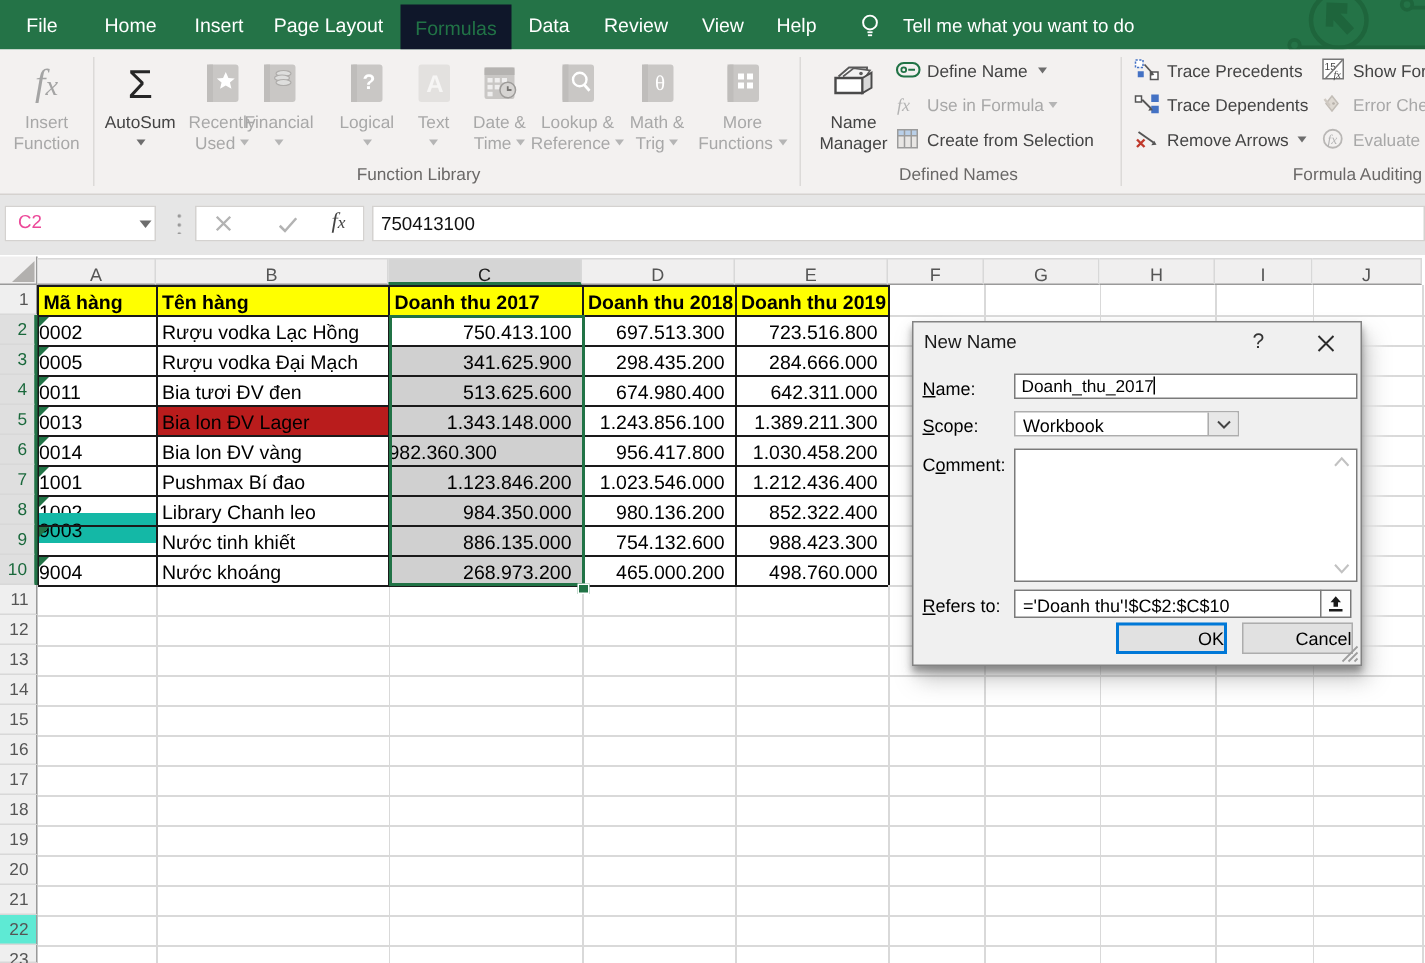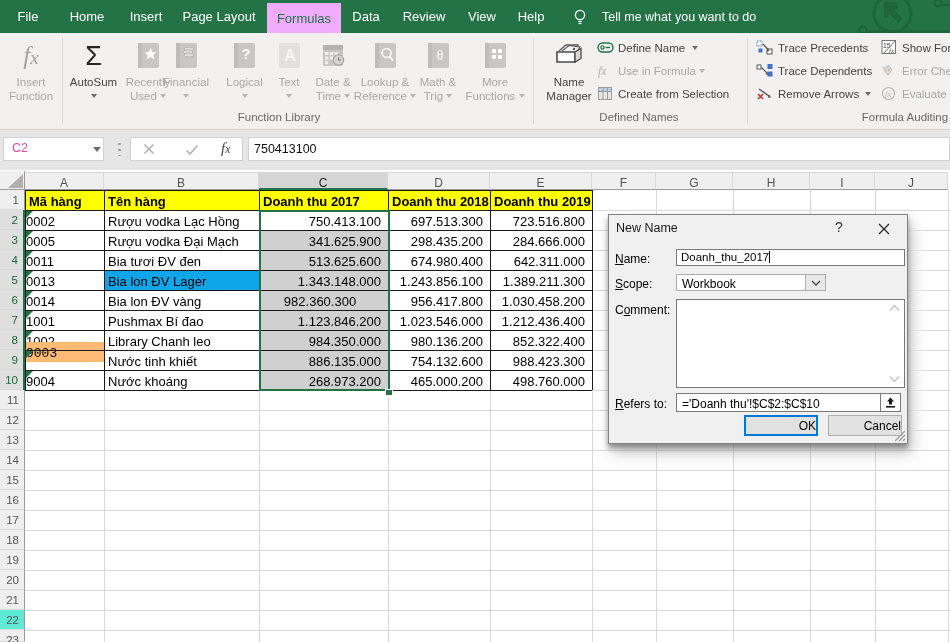--- a/index.html
+++ b/index.html
@@ -4,21 +4,21 @@
 <style>
 * { margin:0; padding:0; box-sizing:border-box; }
 html,body { width:950px; height:642px; overflow:hidden; }
 body { font-family:"Liberation Sans", sans-serif; position:relative; background:#fff; }
 #app { position:absolute; left:0; top:0; width:950px; height:642px; overflow:hidden; }
 .abs { position:absolute; }
 
 
 #tabbar { left:0; top:0; width:950px; height:33px; background:#247347; }
 .tab { position:absolute; top:0; height:33px; line-height:34px; color:#fff; font-size:13px; text-align:center; }
-#tab-active { position:absolute; left:267px; top:3px; width:74px; height:30px; background:#f0abfc; color:#217346; font-size:13px; text-align:center; line-height:31px; }
+#tab-active { position:absolute; left:267px; top:3px; width:74px; height:30px; background:#0f172a; color:#217346; font-size:13px; text-align:center; line-height:31px; }
 
 
 #ribbon { left:0; top:33px; width:950px; height:97px; background:#f3f1f0; border-bottom:1px solid #d5d2cf; }
 .gsep { position:absolute; top:5px; width:1px; height:86px; background:#dcdad8; }
 .glabel { position:absolute; top:78px; font-size:11.5px; color:#6a6867; width:200px; text-align:center; }
 .bigbtn { position:absolute; top:4px; text-align:center; font-size:11.5px; color:#444; }
 .bigbtn .lbl { line-height:13.5px; margin-top:3px; }
 .bigbtn.dis { color:#a8a8a8; }
 .smallrow { position:absolute; height:22px; font-size:11.5px; color:#444; white-space:nowrap; line-height:23px; }
 .smallrow.dis { color:#a8a8a8; }
@@ -374,43 +374,43 @@
     <div class="cell" style="left:388px;top:60px;width:102px;height:20px;background:#fff;line-height:23px;text-align:right;padding-right:7px;">298.435.200</div>
     <div class="cell" style="left:490px;top:60px;width:102px;height:20px;background:#fff;line-height:23px;text-align:right;padding-right:7px;">284.666.000</div>
     <div class="cell" style="left:25px;top:80px;width:79px;height:20px;background:#fff;line-height:23px;padding-left:1px;">0011</div>
     <span style="position:absolute;left:26px;top:81px;width:0;height:0;border-top:7px solid #217346;border-right:7px solid transparent;"></span>
     <div class="cell" style="left:104px;top:80px;width:155px;height:20px;background:#fff;line-height:23px;padding-left:4px;">Bia tươi ĐV đen</div>
     <div class="cell" style="left:259px;top:80px;width:129px;height:20px;background:#d0d0d0;line-height:23px;text-align:right;padding-right:7px;">513.625.600</div>
     <div class="cell" style="left:388px;top:80px;width:102px;height:20px;background:#fff;line-height:23px;text-align:right;padding-right:7px;">674.980.400</div>
     <div class="cell" style="left:490px;top:80px;width:102px;height:20px;background:#fff;line-height:23px;text-align:right;padding-right:7px;">642.311.000</div>
     <div class="cell" style="left:25px;top:100px;width:79px;height:20px;background:#fff;line-height:23px;padding-left:1px;">0013</div>
     <span style="position:absolute;left:26px;top:101px;width:0;height:0;border-top:7px solid #217346;border-right:7px solid transparent;"></span>
-    <div class="cell" style="left:104px;top:100px;width:155px;height:20px;background:#0ea5e9;line-height:23px;padding-left:4px;">Bia lon ĐV Lager</div>
+    <div class="cell" style="left:104px;top:100px;width:155px;height:20px;background:#b91c1c;line-height:23px;padding-left:4px;">Bia lon ĐV Lager</div>
     <div class="cell" style="left:259px;top:100px;width:129px;height:20px;background:#d0d0d0;line-height:23px;text-align:right;padding-right:7px;">1.343.148.000</div>
     <div class="cell" style="left:388px;top:100px;width:102px;height:20px;background:#fff;line-height:23px;text-align:right;padding-right:7px;">1.243.856.100</div>
     <div class="cell" style="left:490px;top:100px;width:102px;height:20px;background:#fff;line-height:23px;text-align:right;padding-right:7px;">1.389.211.300</div>
     <div class="cell" style="left:25px;top:120px;width:79px;height:20px;background:#fff;line-height:23px;padding-left:1px;">0014</div>
     <span style="position:absolute;left:26px;top:121px;width:0;height:0;border-top:7px solid #217346;border-right:7px solid transparent;"></span>
     <div class="cell" style="left:104px;top:120px;width:155px;height:20px;background:#fff;line-height:23px;padding-left:4px;">Bia lon ĐV vàng</div>
-    <div class="cell" style="left:259px;top:120px;width:129px;height:20px;background:#d0d0d0;line-height:23px;text-align:center;padding-right:7px;">982.360.300</div>
+    <div class="cell" style="left:259px;top:120px;width:129px;height:20px;background:#d0d0d0;line-height:23px;text-align:left;padding-right:7px;">982.360.300</div>
     <div class="cell" style="left:388px;top:120px;width:102px;height:20px;background:#fff;line-height:23px;text-align:right;padding-right:7px;">956.417.800</div>
     <div class="cell" style="left:490px;top:120px;width:102px;height:20px;background:#fff;line-height:23px;text-align:right;padding-right:7px;">1.030.458.200</div>
     <div class="cell" style="left:25px;top:140px;width:79px;height:20px;background:#fff;line-height:23px;padding-left:1px;">1001</div>
     <span style="position:absolute;left:26px;top:141px;width:0;height:0;border-top:7px solid #217346;border-right:7px solid transparent;"></span>
     <div class="cell" style="left:104px;top:140px;width:155px;height:20px;background:#fff;line-height:23px;padding-left:4px;">Pushmax Bí đao</div>
     <div class="cell" style="left:259px;top:140px;width:129px;height:20px;background:#d0d0d0;line-height:23px;text-align:right;padding-right:7px;">1.123.846.200</div>
     <div class="cell" style="left:388px;top:140px;width:102px;height:20px;background:#fff;line-height:23px;text-align:right;padding-right:7px;">1.023.546.000</div>
     <div class="cell" style="left:490px;top:140px;width:102px;height:20px;background:#fff;line-height:23px;text-align:right;padding-right:7px;">1.212.436.400</div>
     <div class="cell" style="left:25px;top:160px;width:79px;height:20px;background:#fff;line-height:23px;padding-left:1px;">1002</div>
     <span style="position:absolute;left:26px;top:161px;width:0;height:0;border-top:7px solid #217346;border-right:7px solid transparent;"></span>
     <div class="cell" style="left:104px;top:160px;width:155px;height:20px;background:#fff;line-height:23px;padding-left:4px;">Library Chanh leo</div>
     <div class="cell" style="left:259px;top:160px;width:129px;height:20px;background:#d0d0d0;line-height:23px;text-align:right;padding-right:7px;">984.350.000</div>
     <div class="cell" style="left:388px;top:160px;width:102px;height:20px;background:#fff;line-height:23px;text-align:right;padding-right:7px;">980.136.200</div>
     <div class="cell" style="left:490px;top:160px;width:102px;height:20px;background:#fff;line-height:23px;text-align:right;padding-right:7px;">852.322.400</div>
-    <div class="cell" style="left:25px;top:172px;width:79px;height:20px;background:#fdba74;line-height:23px;padding-left:1px;font-family:Liberation Mono, monospace;">9003</div>
+    <div class="cell" style="left:25px;top:172px;width:79px;height:20px;background:#14b8a6;line-height:23px;padding-left:1px;">9003</div>
     <span style="position:absolute;left:26px;top:181px;width:0;height:0;border-top:7px solid #217346;border-right:7px solid transparent;"></span>
     <div class="cell" style="left:104px;top:180px;width:155px;height:20px;background:#fff;line-height:23px;padding-left:4px;">Nước tinh khiết</div>
     <div class="cell" style="left:259px;top:180px;width:129px;height:20px;background:#d0d0d0;line-height:23px;text-align:right;padding-right:7px;">886.135.000</div>
     <div class="cell" style="left:388px;top:180px;width:102px;height:20px;background:#fff;line-height:23px;text-align:right;padding-right:7px;">754.132.600</div>
     <div class="cell" style="left:490px;top:180px;width:102px;height:20px;background:#fff;line-height:23px;text-align:right;padding-right:7px;">988.423.300</div>
     <div class="cell" style="left:25px;top:200px;width:79px;height:20px;background:#fff;line-height:23px;padding-left:1px;">9004</div>
     <span style="position:absolute;left:26px;top:201px;width:0;height:0;border-top:7px solid #217346;border-right:7px solid transparent;"></span>
     <div class="cell" style="left:104px;top:200px;width:155px;height:20px;background:#fff;line-height:23px;padding-left:4px;">Nước khoáng</div>
     <div class="cell" style="left:259px;top:200px;width:129px;height:20px;background:#d0d0d0;line-height:23px;text-align:right;padding-right:7px;">268.973.200</div>
     <div class="cell" style="left:388px;top:200px;width:102px;height:20px;background:#fff;line-height:23px;text-align:right;padding-right:7px;">465.000.200</div>

